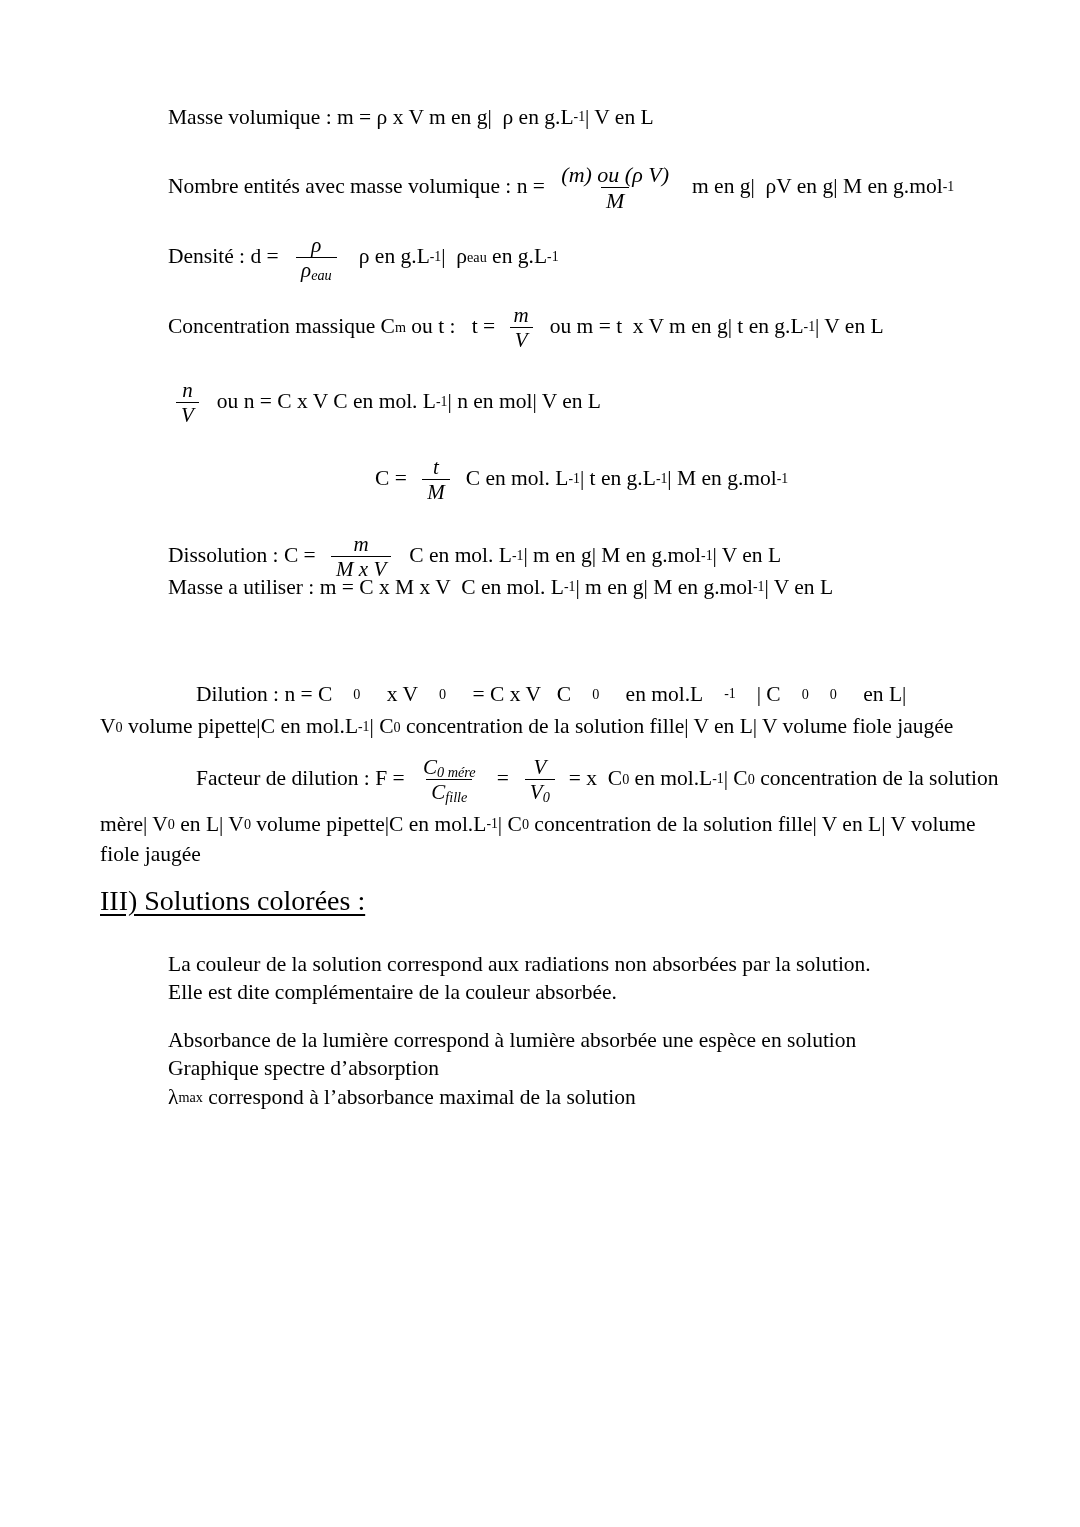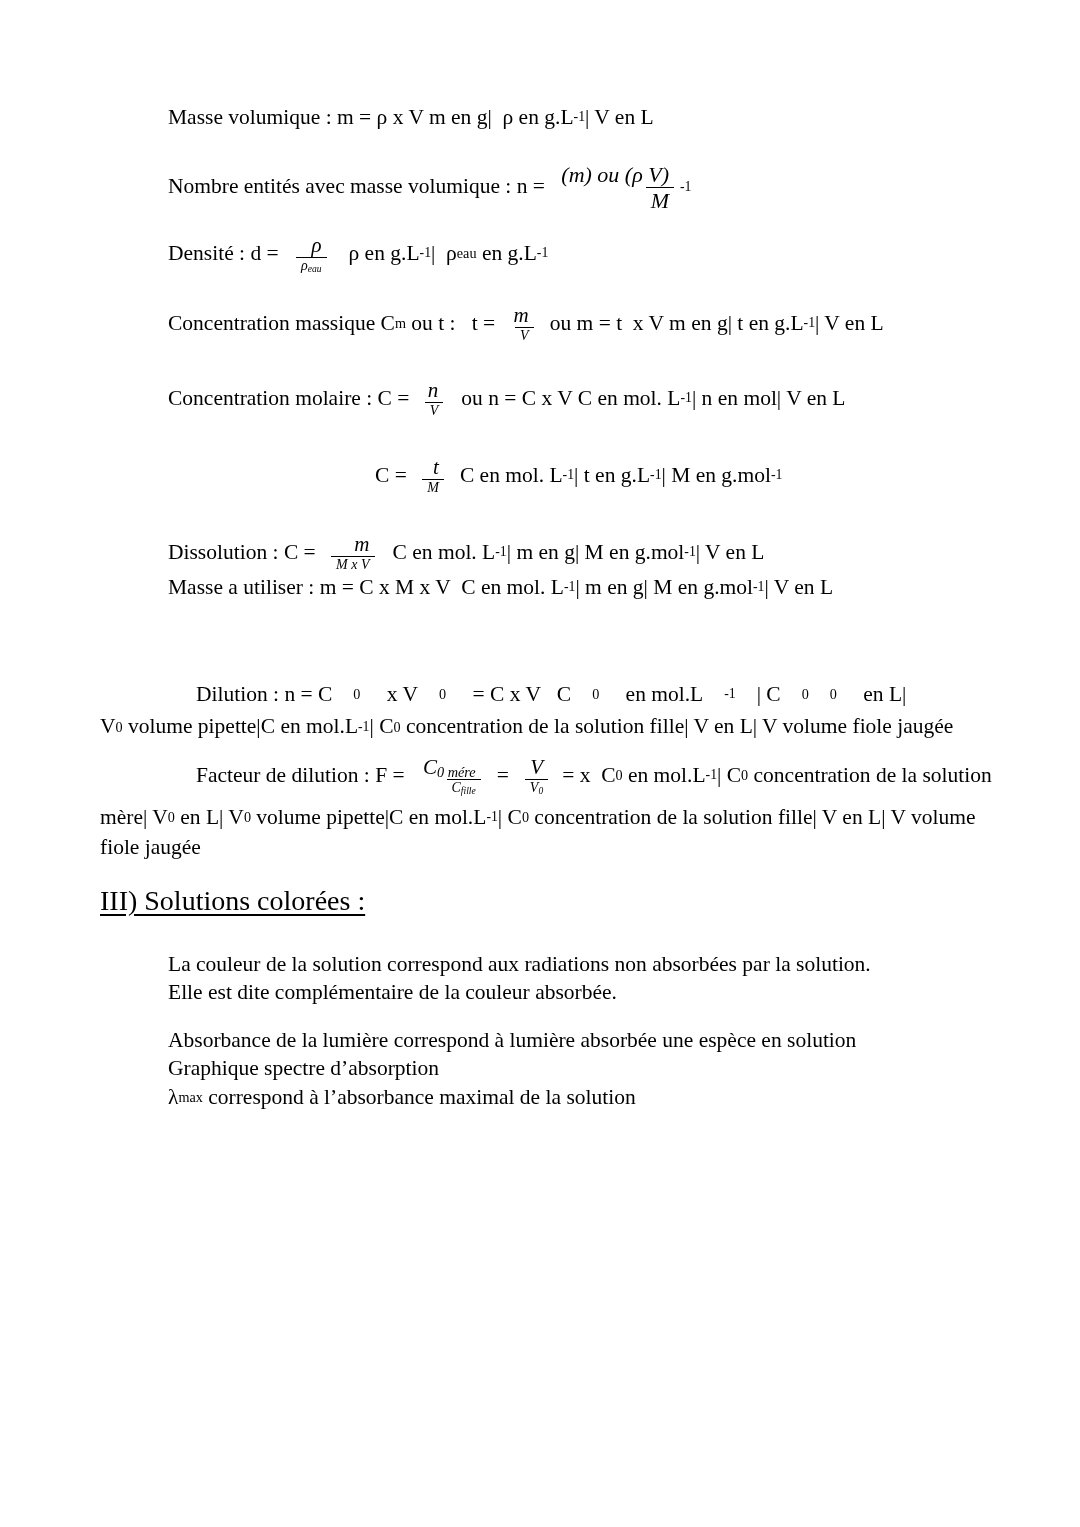--- a/index.html
+++ b/index.html
@@ -38,38 +38,38 @@
     line-height: 1.38;
   }
 
   
   .abs { position: absolute; }
 
   
   .frac {
     display: inline-flex;
     flex-direction: column;
-    align-items: flex-end;
+    align-items: center;
     vertical-align: middle;
     font-family: "Liberation Serif", "DejaVu Serif", serif;
     font-style: italic;
     line-height: 1.05;
     margin: 0 6px;
     position: relative;
     top: 1px;
   }
   .frac .num {
     padding: 0 5px 1px 5px;
     font-size: 21px;
     white-space: nowrap;
   }
   .frac .den {
     padding: 1px 5px 0 5px;
     border-top: 1.3px solid #000;
-    font-size: 14px;
+    font-size: 21px;
     white-space: nowrap;
   }
   .frac.big .num, .frac.big .den { font-size: 22px; }
 
   sub {
     font-size: 0.66em;
     vertical-align: -0.26em;
     line-height: 0;
   }
   sup {
@@ -103,20 +103,21 @@
       <sup>-1</sup>
       <span class="t">| V en L</span>
   </div>
 
   <div class="abs line" style="left:168px; top:162px;">
     <span class="t">Nombre entités avec masse volumique : n = </span>
     <span class="frac big">
       <span class="num">(m) ou (ρ V)</span>
       <span class="den">M</span>
     </span>
+    <span class="t" style="margin-left:12px;">m en g|  ρV en g| M en g.mol</span>
       <sup>-1</sup>
   </div>
 
   <div class="abs line" style="left:168px; top:233px;">
     <span class="t">Densité : d = </span>
     <span class="frac" style="margin-left:12px;">
       <span class="num">ρ</span>
       <span class="den"><span>ρ</span><sub>eau</sub></span>
     </span>
     <span class="t" style="margin-left:16px;">ρ en g.L</span>
@@ -134,21 +135,20 @@
     <span class="frac" style="margin-left:8px;">
       <span class="num">m</span>
       <span class="den">V</span>
     </span>
     <span class="t" style="margin-left:10px;">ou m = t  x V m en g| t en g.L</span>
       <sup>-1</sup>
       <span class="t">| V en L</span>
   </div>
 
   <div class="abs line" style="left:168px; top:378px;">
-    <span class="t">Concentration molaire : C = </span>
     <span class="frac" style="margin-left:8px;">
       <span class="num">n</span>
       <span class="den">V</span>
     </span>
     <span class="t" style="margin-left:12px;">ou n = C x V C en mol. L</span>
       <sup>-1</sup>
       <span class="t">| n en mol| V en L</span>
   </div>
 
   <div class="abs line" style="left:375px; top:455px;">

